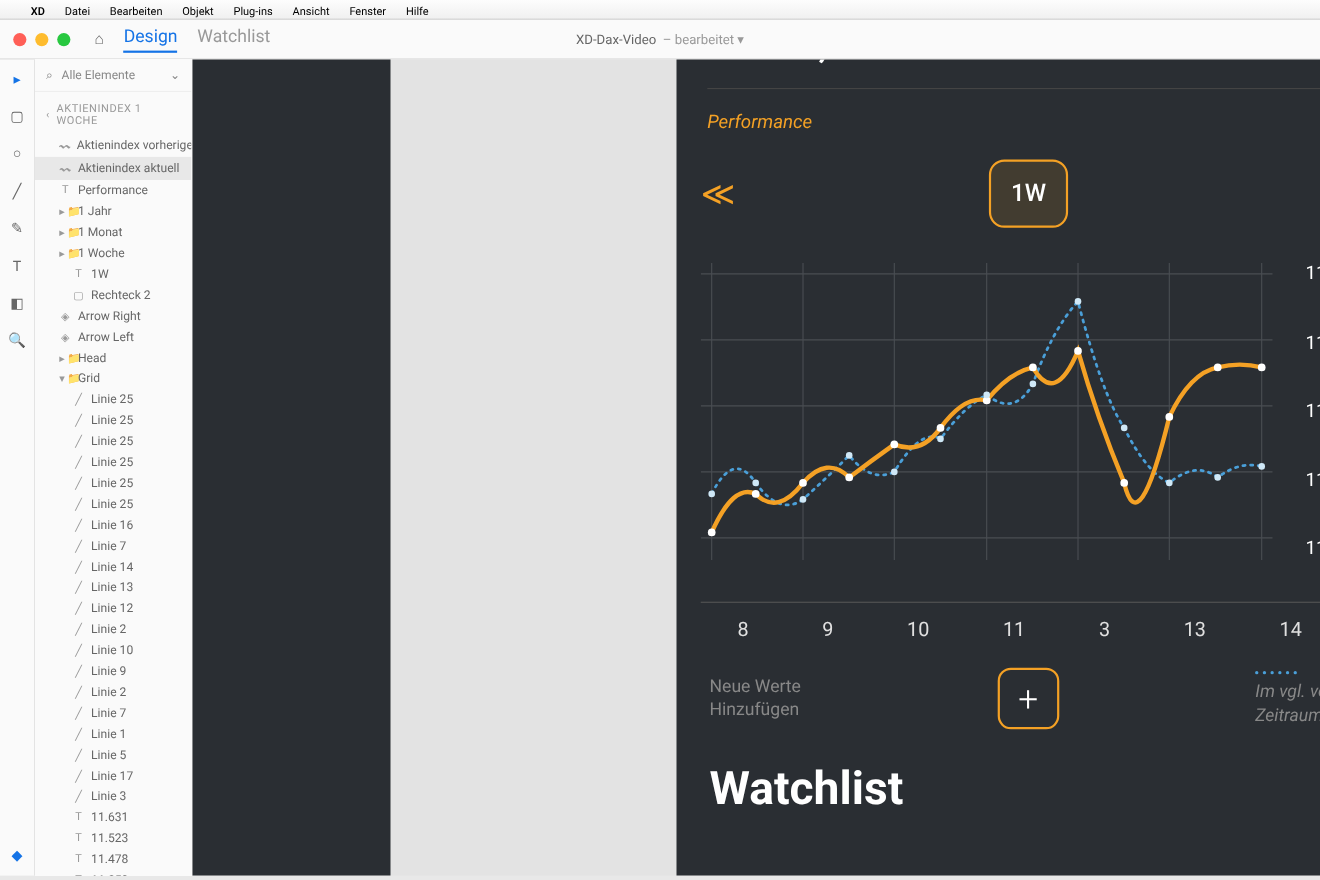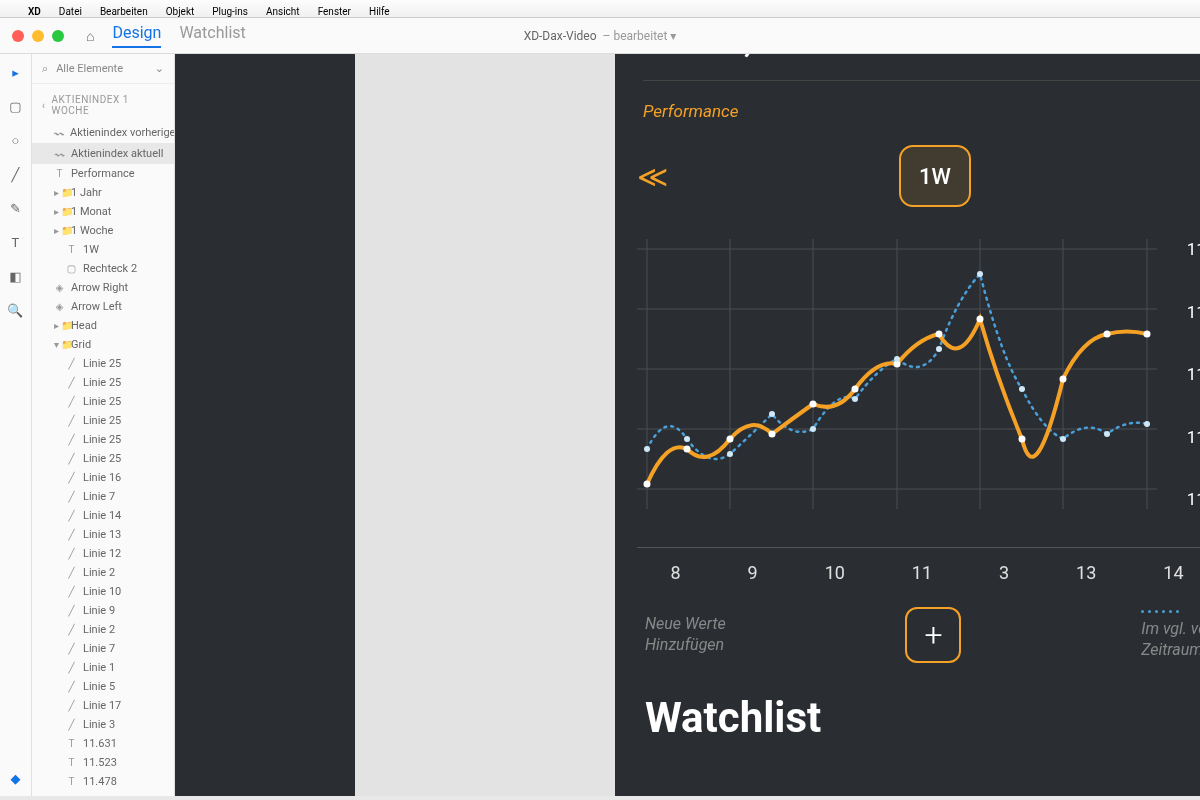--- a/index.html
+++ b/index.html
@@ -39,21 +39,21 @@
 .range-row{display:flex;align-items:center;justify-content:space-between;margin:0 12px 32px;}
 .chev{font-size:30px;color:#f4a125;padding:0 10px;font-weight:300;}
 .range-btns{display:flex;gap:24px;}
 .rbtn{width:72px;height:62px;border-radius:14px;border:2px solid #5a5e63;display:flex;align-items:center;justify-content:center;font-size:22px;font-weight:500;color:#e8e8e8;}
 .rbtn.active{border-color:#f4a125;background:rgba(244,161,37,.12);color:#fff;}
 .chart-area{position:relative;height:290px;margin:0 22px 18px;}
 .ylabels{position:absolute;right:-6px;top:0;height:270px;display:flex;flex-direction:column;justify-content:space-between;font-size:17px;}
 .chart-svg{position:absolute;left:0;top:0;}
 .xaxis{display:flex;justify-content:space-around;margin:0 38px 24px 22px;font-size:18px;color:#e0e0e0;border-top:1px solid #555;padding-top:14px;}
 .add-row{display:flex;align-items:center;justify-content:space-between;margin:0 30px 30px;}
-.add-text{font-style:italic;color:#888;font-size:16px;line-height:1.3;}
+.add-text{color:#888;font-size:16px;line-height:1.3;}
 .add-btn{width:56px;height:56px;border:2px solid #f4a125;border-radius:12px;display:flex;align-items:center;justify-content:center;font-size:32px;color:#fff;font-weight:300;}
 .vgl-text{font-style:italic;color:#888;font-size:16px;line-height:1.3;}
 .watchlist{font-size:42px;font-weight:700;margin:0 30px;}
 .ab-center .header-num{font-size:32px;font-weight:700;margin:18px 28px 4px;color:#fff;}
 .ab-center hr{border:none;border-top:1px solid #444;margin:20px 28px;}
 .ab-left .ylabs{display:flex;flex-direction:column;gap:28px;font-size:15px;margin-top:20px;margin-left:40px;}
 .ab-left .xrow{margin-top:30px;font-size:15px;color:#ccc;}
 .ab-left .vgl{margin-top:40px;font-style:italic;color:#888;font-size:15px;}
 .dots-legend{display:flex;gap:4px;margin-bottom:6px;}
 .dots-legend span{width:3px;height:3px;background:#4a9fd8;border-radius:50%;}

